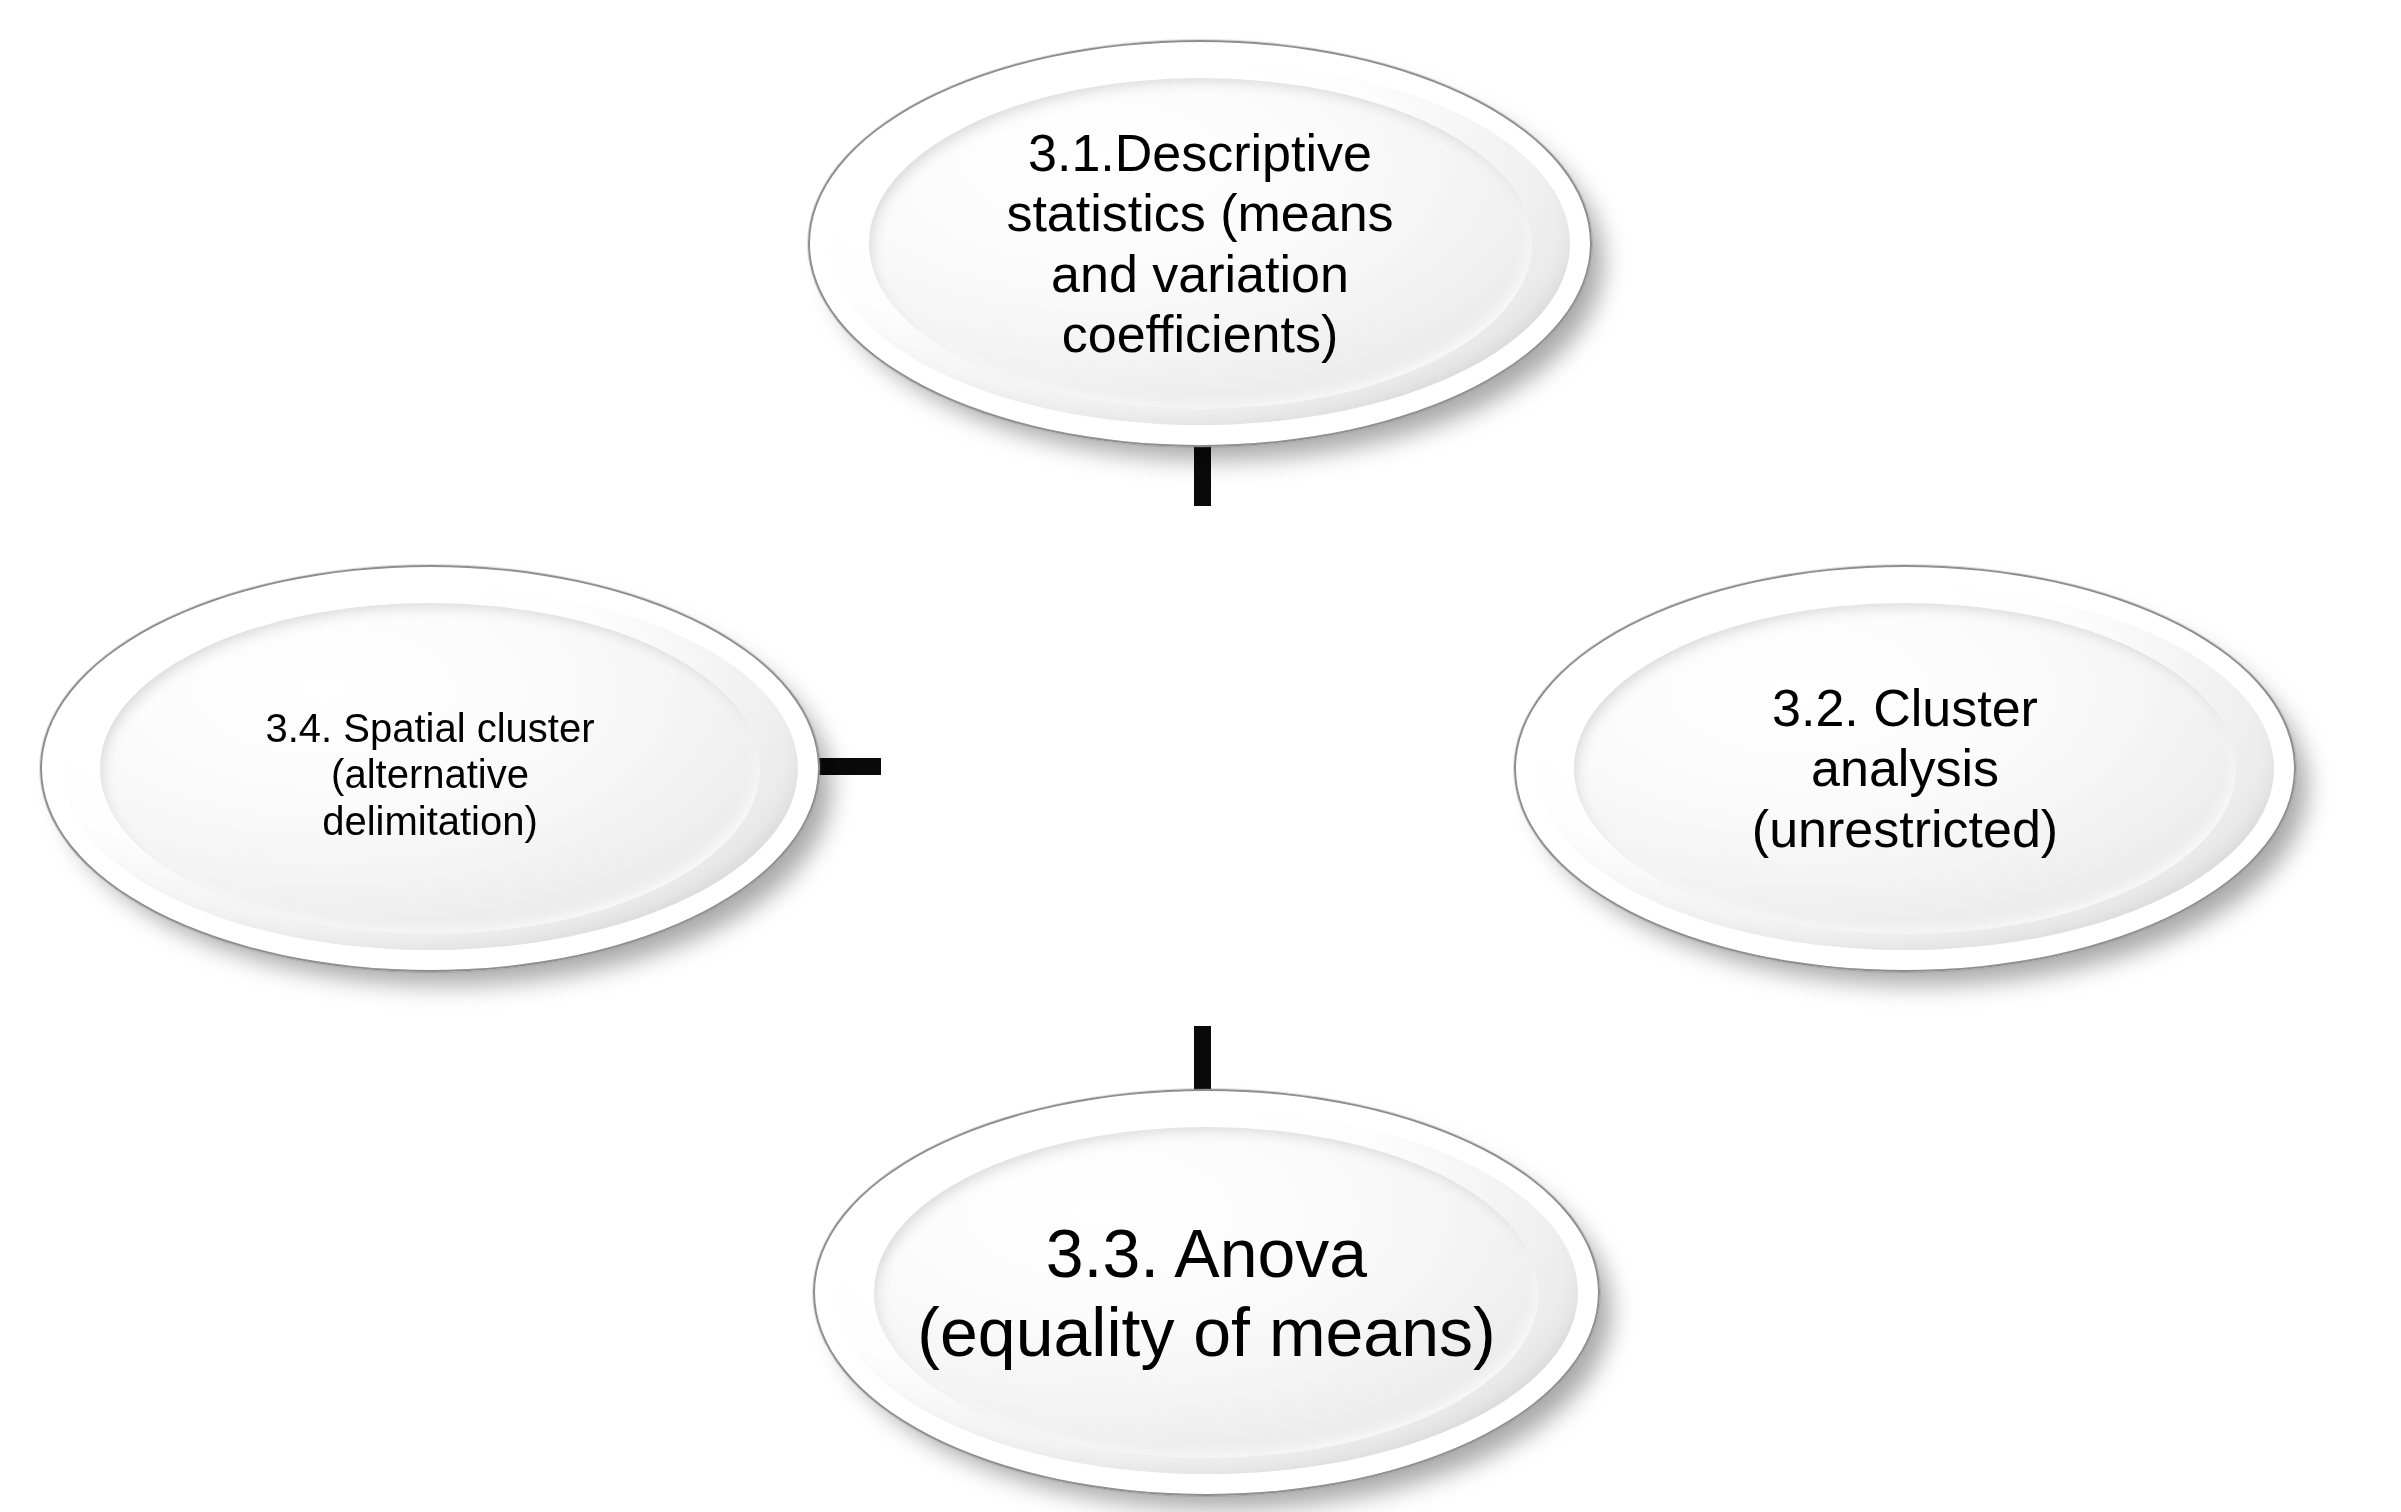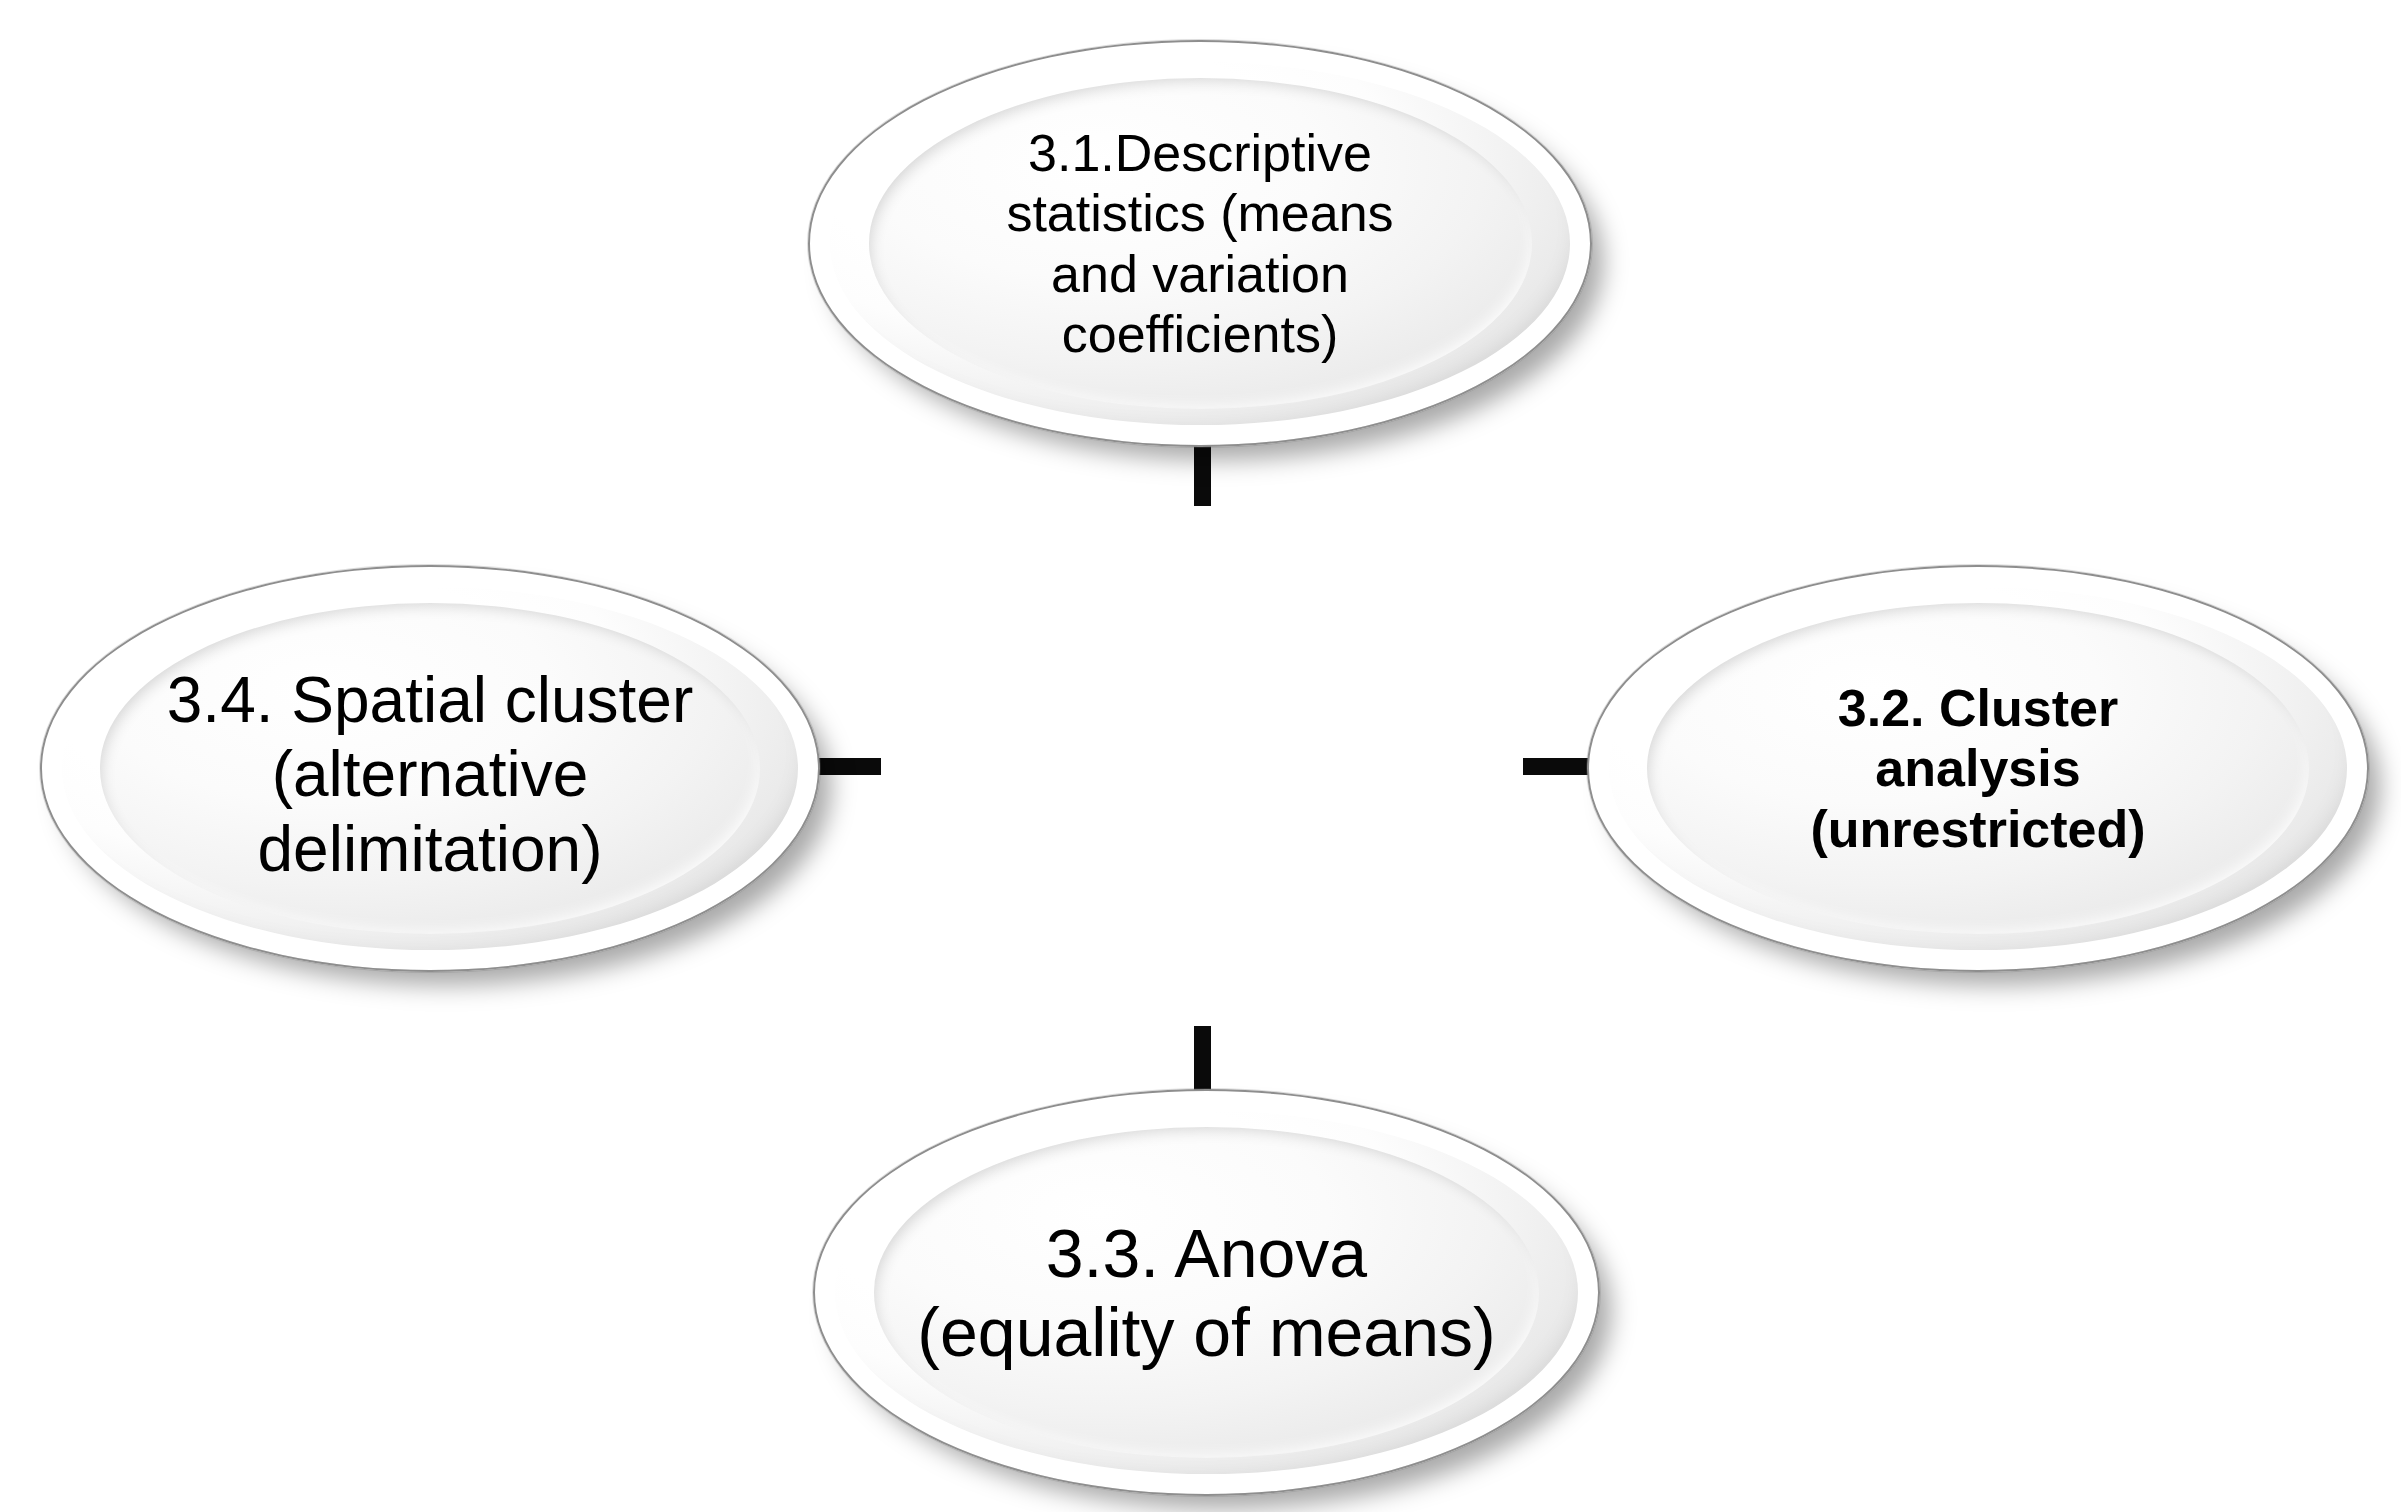--- a/index.html
+++ b/index.html
@@ -121,28 +121,28 @@
     left: 808px; top: 40px; width: 784px; height: 407px;
   }
   #node-top .label { font-size: 52px; }
 
   #node-center {
     left: 877px; top: 500px; width: 651px; height: 532px;
   }
   #node-center .label { font-size: 50px; }
 
   #node-right {
-    left: 1587px; top: 565px; width: 782px; height: 407px; font-weight: bold;
+    left: 1514px; top: 565px; width: 782px; height: 407px;
   }
   #node-right .label { font-size: 52px; }
 
   #node-left {
     left: 40px; top: 565px; width: 780px; height: 407px;
   }
-  #node-left .label { font-size: 64px; margin-top: 12px; }
+  #node-left .label { font-size: 40px; margin-top: 12px; }
 
   #node-bottom {
     left: 813px; top: 1089px; width: 787px; height: 407px;
   }
   #node-bottom .label { font-size: 68px; }
 </style>
 </head>
 <body>
 
 <div id="canvas">

